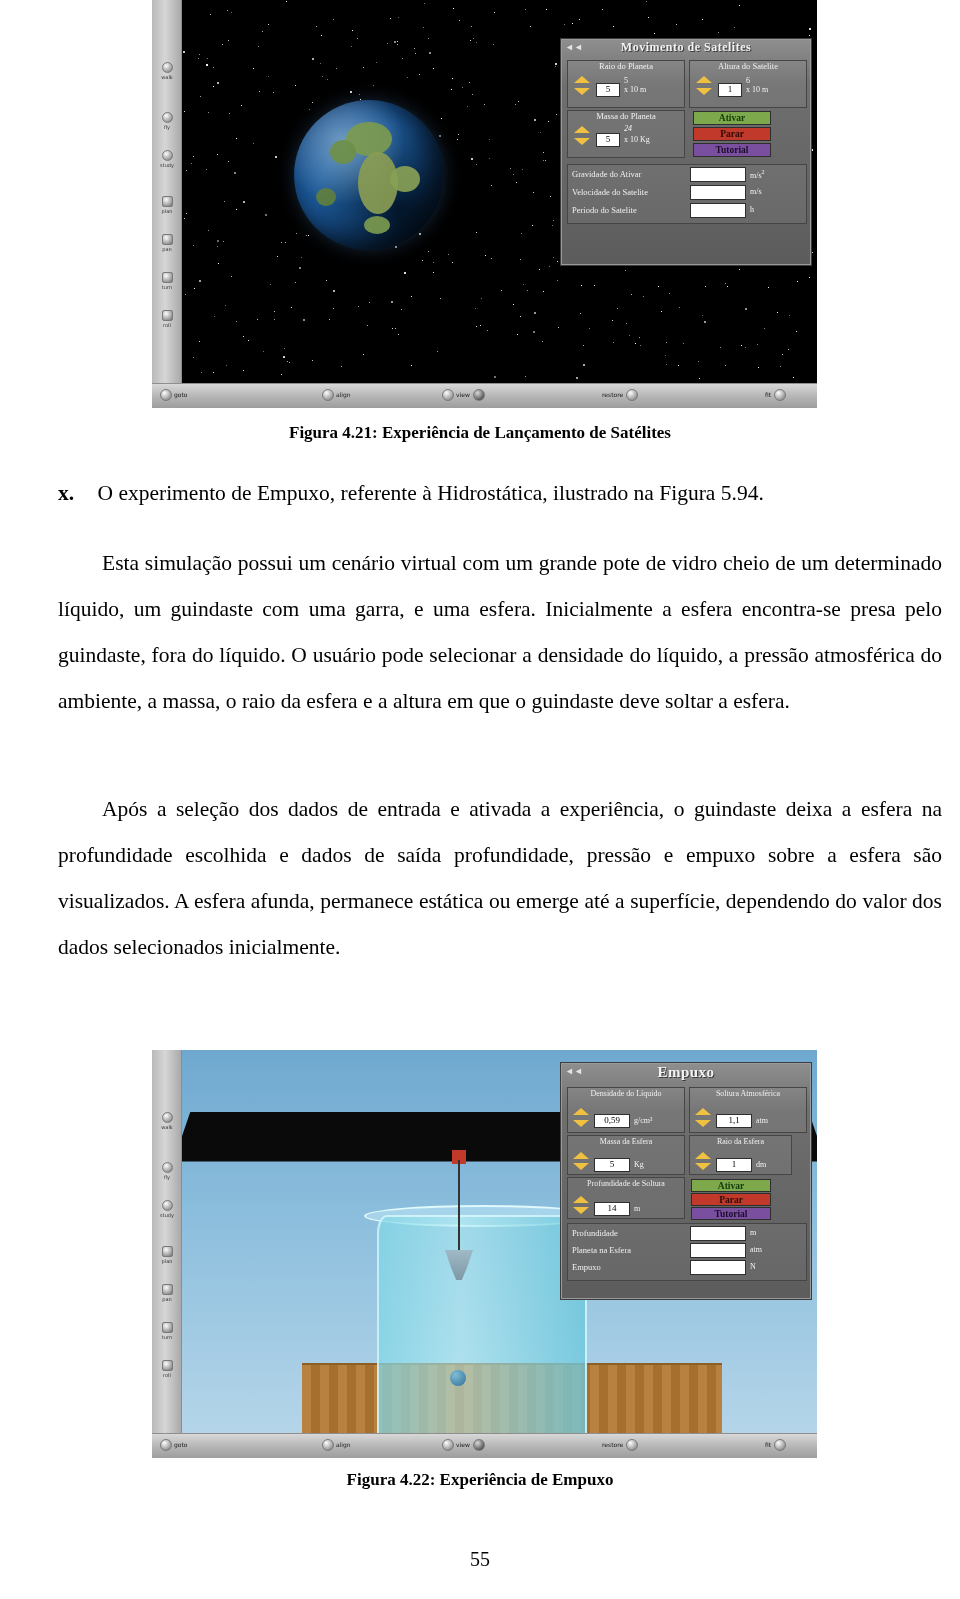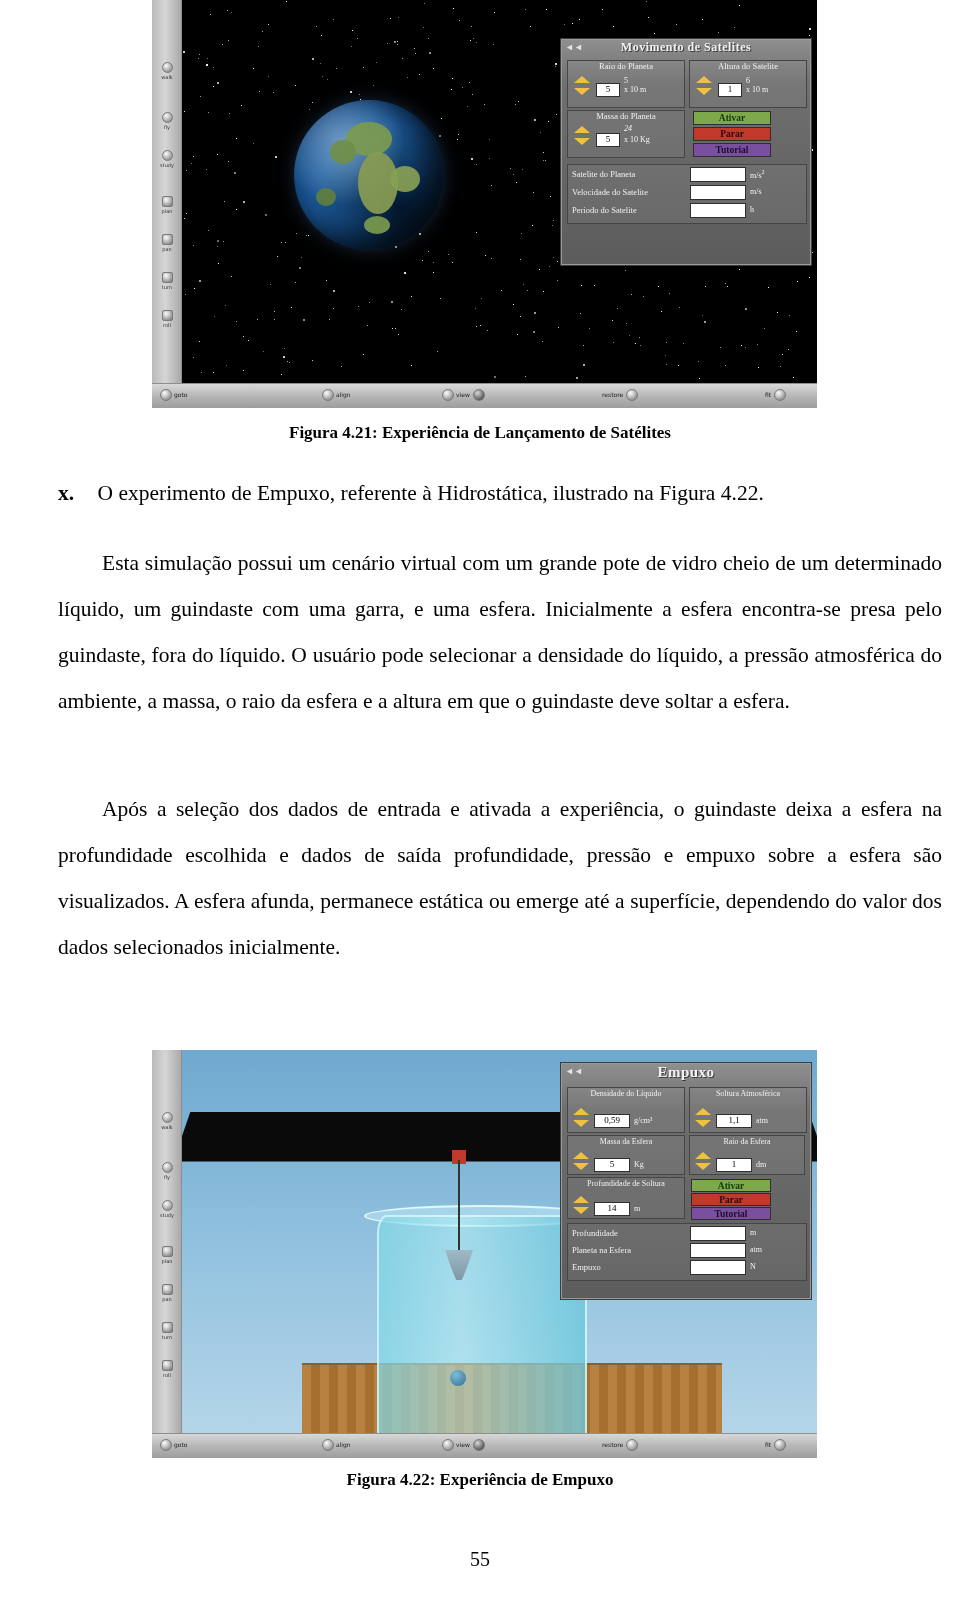--- a/index.html
+++ b/index.html
@@ -775,40 +775,40 @@
       <div class="valbox" style="left:28px; top:22px; width:24px; height:14px;">5</div>
       <div class="unit" style="left:56px; top:13px;font-style:italic;"><span>24</span></div>
       <div class="unit" style="left:56px; top:24px;"><span>x 10</span> <span>Kg</span></div>
     </div>
 
     <div class="btn btn-ativar" style="left:132px; top:72px; width:78px; height:14px;">Ativar</div>
     <div class="btn btn-parar" style="left:132px; top:88px; width:78px; height:14px;">Parar</div>
     <div class="btn btn-tut" style="left:132px; top:104px; width:78px; height:14px;">Tutorial</div>
 
     <div class="grpbox" style="left:6px; top:125px; width:240px; height:60px;">
-      <div class="outrow-label" style="left:4px; top:4px;">Satelite do Planeta</div>
+      <div class="outrow-label" style="left:4px; top:4px;">Gravidade do Ativar</div>
       <div class="valbox" style="left:122px; top:2px; width:56px; height:15px;"></div>
       <div class="unit" style="left:182px; top:4px;"><span>m/s</span><sup>2</sup></div>
 
       <div class="outrow-label" style="left:4px; top:22px;">Velocidade do Satelite</div>
       <div class="valbox" style="left:122px; top:20px; width:56px; height:15px;"></div>
       <div class="unit" style="left:182px; top:22px;"><span>m/s</span></div>
 
       <div class="outrow-label" style="left:4px; top:40px;">Periodo do Satelite</div>
       <div class="valbox" style="left:122px; top:38px; width:56px; height:15px;"></div>
       <div class="unit" style="left:182px; top:40px;"><span>h</span></div>
     </div>
   </div>
 </div>
 
 <div class="caption" style="top:423px;">Figura 4.21: Experiência de Lançamento de Satélites</div>
 
 <div class="bullet-row">
   <span class="mark">x.</span>
-  <span style="margin-left:18px">O experimento de Empuxo, referente à Hidrostática, ilustrado na Figura 4.22.</span>
+  <span style="margin-left:18px">O experimento de Empuxo, referente à Hidrostática, ilustrado na Figura 5.94.</span>
 </div>
 
 <div class="body" style="top:540px;">
   <p class="indent">Esta simulação possui um cenário virtual com um grande pote de vidro cheio de um determinado líquido, um guindaste com uma garra, e uma esfera. Inicialmente a esfera encontra-se presa pelo guindaste, fora do líquido. O usuário pode selecionar a densidade do líquido, a pressão atmosférica do ambiente, a massa, o raio da esfera e a altura em que o guindaste deve soltar a esfera.</p>
 </div>
 
 <div class="body" style="top:786px;">
   <p class="indent">Após a seleção dos dados de entrada e ativada a experiência, o guindaste deixa a esfera na profundidade escolhida e dados de saída profundidade, pressão e empuxo sobre a esfera são visualizados. A esfera afunda, permanece estática ou emerge até a superfície, dependendo do valor dos dados selecionados inicialmente.</p>
 </div>
 
@@ -865,21 +865,21 @@
     </div>
 
     <div class="grpbox" style="left:6px; top:72px; width:118px; height:40px;">
       <div class="grp-label" style="font-size:8px;line-height:9px;">Massa da Esfera</div>
       <div class="spinner spin-up" style="left:5px; top:16px;"></div>
       <div class="spinner spin-dn" style="left:5px; top:27px;"></div>
       <div class="valbox" style="left:26px; top:22px; width:36px; height:14px;">5</div>
       <div class="unit" style="left:66px; top:24px;">Kg</div>
     </div>
 
-    <div class="grpbox" style="left:128px; top:72px; width:116px; height:40px;">
+    <div class="grpbox" style="left:128px; top:72px; width:103px; height:40px;">
       <div class="grp-label" style="font-size:8px;line-height:9px;">Raio da Esfera</div>
       <div class="spinner spin-up" style="left:5px; top:16px;"></div>
       <div class="spinner spin-dn" style="left:5px; top:27px;"></div>
       <div class="valbox" style="left:26px; top:22px; width:36px; height:14px;">1</div>
       <div class="unit" style="left:66px; top:24px;">dm</div>
     </div>
 
     <div class="grpbox" style="left:6px; top:114px; width:118px; height:42px;">
       <div class="grp-label" style="font-size:8px;line-height:9px;">Profundidade de Soltura</div>
       <div class="spinner spin-up" style="left:5px; top:18px;"></div>

